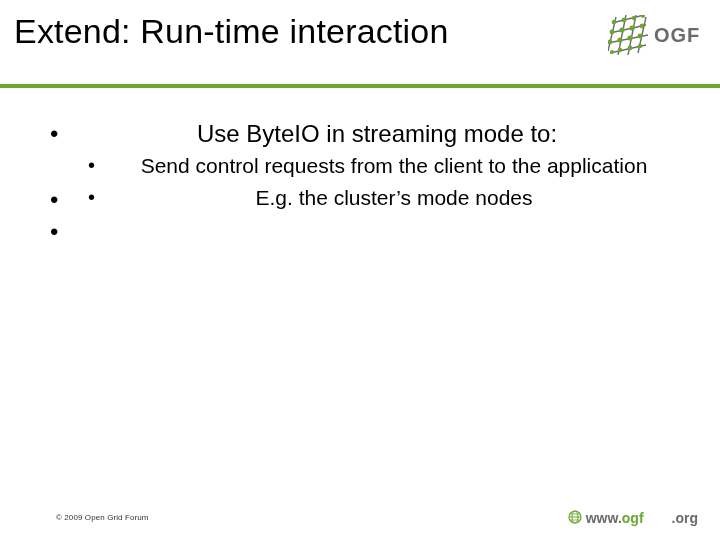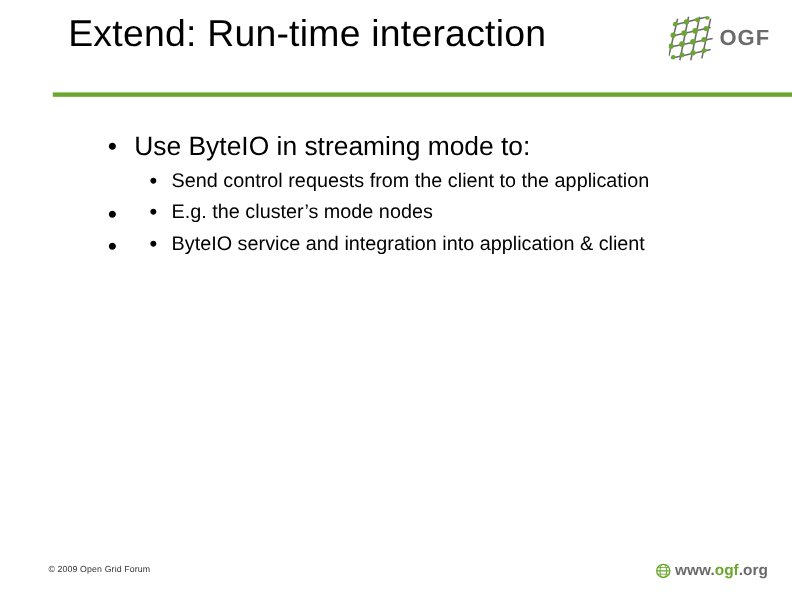--- a/index.html
+++ b/index.html
@@ -10,21 +10,20 @@
     background: #fff;
     font-family: Arial, Helvetica, sans-serif;
     color: #000;
     overflow: hidden;
   }
   .slide {
     position: relative;
     width: 720px;
     height: 540px;
     box-sizing: border-box;
-    padding-left: 48px;
   }
   .header {
     position: relative;
     padding: 12px 20px 0 14px;
     height: 72px;
   }
   .title {
     font-size: 34px;
     font-weight: 400;
     letter-spacing: 0.2px;
@@ -63,67 +62,68 @@
   }
   ul.top {
     list-style: none;
     padding: 0;
     margin: 0;
   }
   ul.top > li {
     position: relative;
     padding-left: 34px;
     margin-bottom: 8px;
+    text-align: center;
   }
   ul.top > li::before {
     content: "•";
     position: absolute;
     left: 10px;
     top: 0;
     font-size: 24px;
   }
   ul.sub {
     list-style: none;
     padding: 0;
     margin: 6px 0 6px 0;
-    font-size: 18px;
+    font-size: 21px;
   }
   ul.sub > li {
     position: relative;
     padding-left: 34px;
     margin-bottom: 2px;
   }
   ul.sub > li::before {
     content: "•";
     position: absolute;
     left: 14px;
     top: 0;
     font-size: 20px;
   }
   .footer-left {
     position: absolute;
-    left: 44px;
+    left: 56px;
     bottom: 18px;
     font-size: 8px;
     color: #333;
     letter-spacing: 0.1px;
   }
   .footer-right {
     position: absolute;
     right: 22px;
     bottom: 14px;
     font-size: 14px;
     color: #6b6b6b;
     font-weight: 700;
     display: flex;
-    align-items: flex-end;
+    align-items: flex-start;
   }
   .footer-right .www { color:#6b6b6b; }
   .footer-right .ogf { color:#6aa72e; }
-  .footer-right .org { color:#6b6b6b; }
+  .footer-right .org { color:#6b6b6b;margin-left:28px; }
   .footer-globe {
     width: 14px;
     height: 14px;
     margin-right: 4px;
   }
 </style>
 </head>
 <body>
 
 <div class="slide">
@@ -176,23 +176,20 @@
         <ul class="sub">
           <li><span>Send control requests from the client to the application</span></li>
         </ul>
       </li>
       <li>
         <ul class="sub">
           <li><span>E.g. the cluster’s mode nodes</span></li>
         </ul>
       </li>
       <li>
-        <ul class="sub">
-          <li><span>ByteIO service and integration into application &amp; client</span></li>
-        </ul>
       </li>
     </ul>
   </div>
 
   <div class="footer-left">© 2009 Open Grid Forum</div>
 
   <div class="footer-right">
     <svg class="footer-globe" viewBox="0 0 14 14">
       <circle cx="7" cy="7" r="6" fill="none" stroke="#6aa72e" stroke-width="1.2"></circle>
       <ellipse cx="7" cy="7" rx="3" ry="6" fill="none" stroke="#6aa72e" stroke-width="1"></ellipse>

